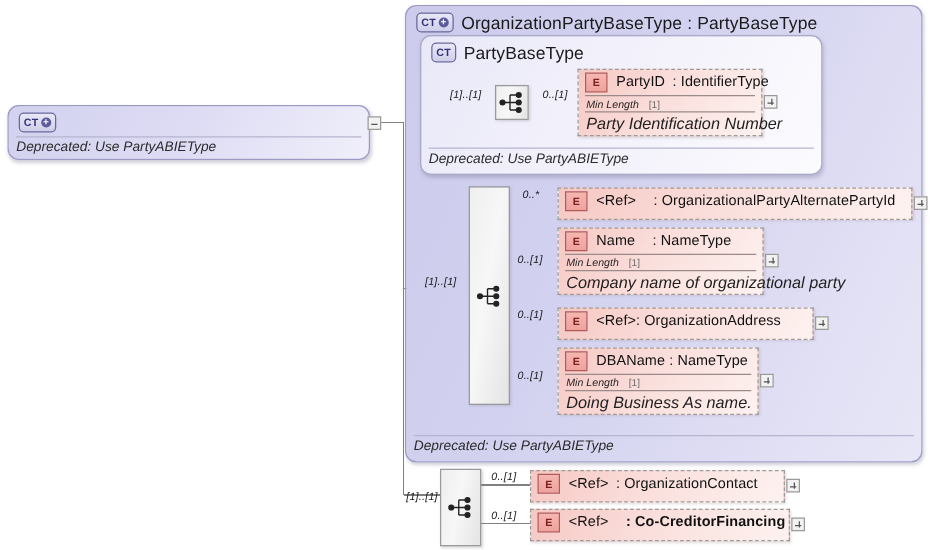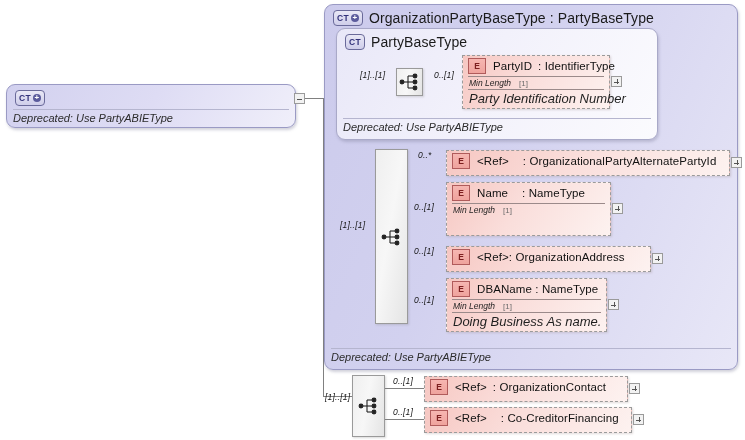--- a/index.html
+++ b/index.html
@@ -314,20 +314,21 @@
   <div class="card" style="left:414px; top:202px;">0..[1]</div>
   <div class="el-box" style="left:446px; top:182px; width:165px; height:54px;">
     <div class="el-row1">
       <span class="e-badge">E</span>
       <span class="el-name">Name</span>
       <span class="el-type" style="margin-left:14px;">: NameType</span>
     </div>
     <div class="el-facet">
       <span>Min Length</span><span class="occ">[1]</span>
     </div>
+    <div class="el-doc">Company name of organizational party</div>
   </div>
   <div class="toggle plus" style="left:612px; top:203px;"></div>
 
   <div class="card" style="left:414px; top:246px;">0..[1]</div>
   <div class="el-box" style="left:446px; top:246px; width:205px; height:26px;">
     <div class="el-row1">
       <span class="e-badge">E</span>
       <span class="el-name">&lt;Ref&gt;</span>
       <span class="el-type" style="margin-left:0;">: OrganizationAddress</span>
     </div>
@@ -373,18 +374,18 @@
       <span class="el-type" style="">: OrganizationContact</span>
     </div>
   </div>
   <div class="toggle plus" style="left:629px; top:383px;"></div>
 
   <div class="card" style="left:393px; top:407px;">0..[1]</div>
   <div class="el-box" style="left:424px; top:407px; width:208px; height:26px;">
     <div class="el-row1">
       <span class="e-badge">E</span>
       <span class="el-name">&lt;Ref&gt;</span>
-      <span class="el-type" style="margin-left:14px;">: Co-CreditorFinancing</span>
+      <span class="el-type" style="margin-left:14px;font-weight:bold;">: Co-CreditorFinancing</span>
     </div>
   </div>
   <div class="toggle plus" style="left:633px; top:414px;"></div>
 
 </div>
 
 </body></html>

